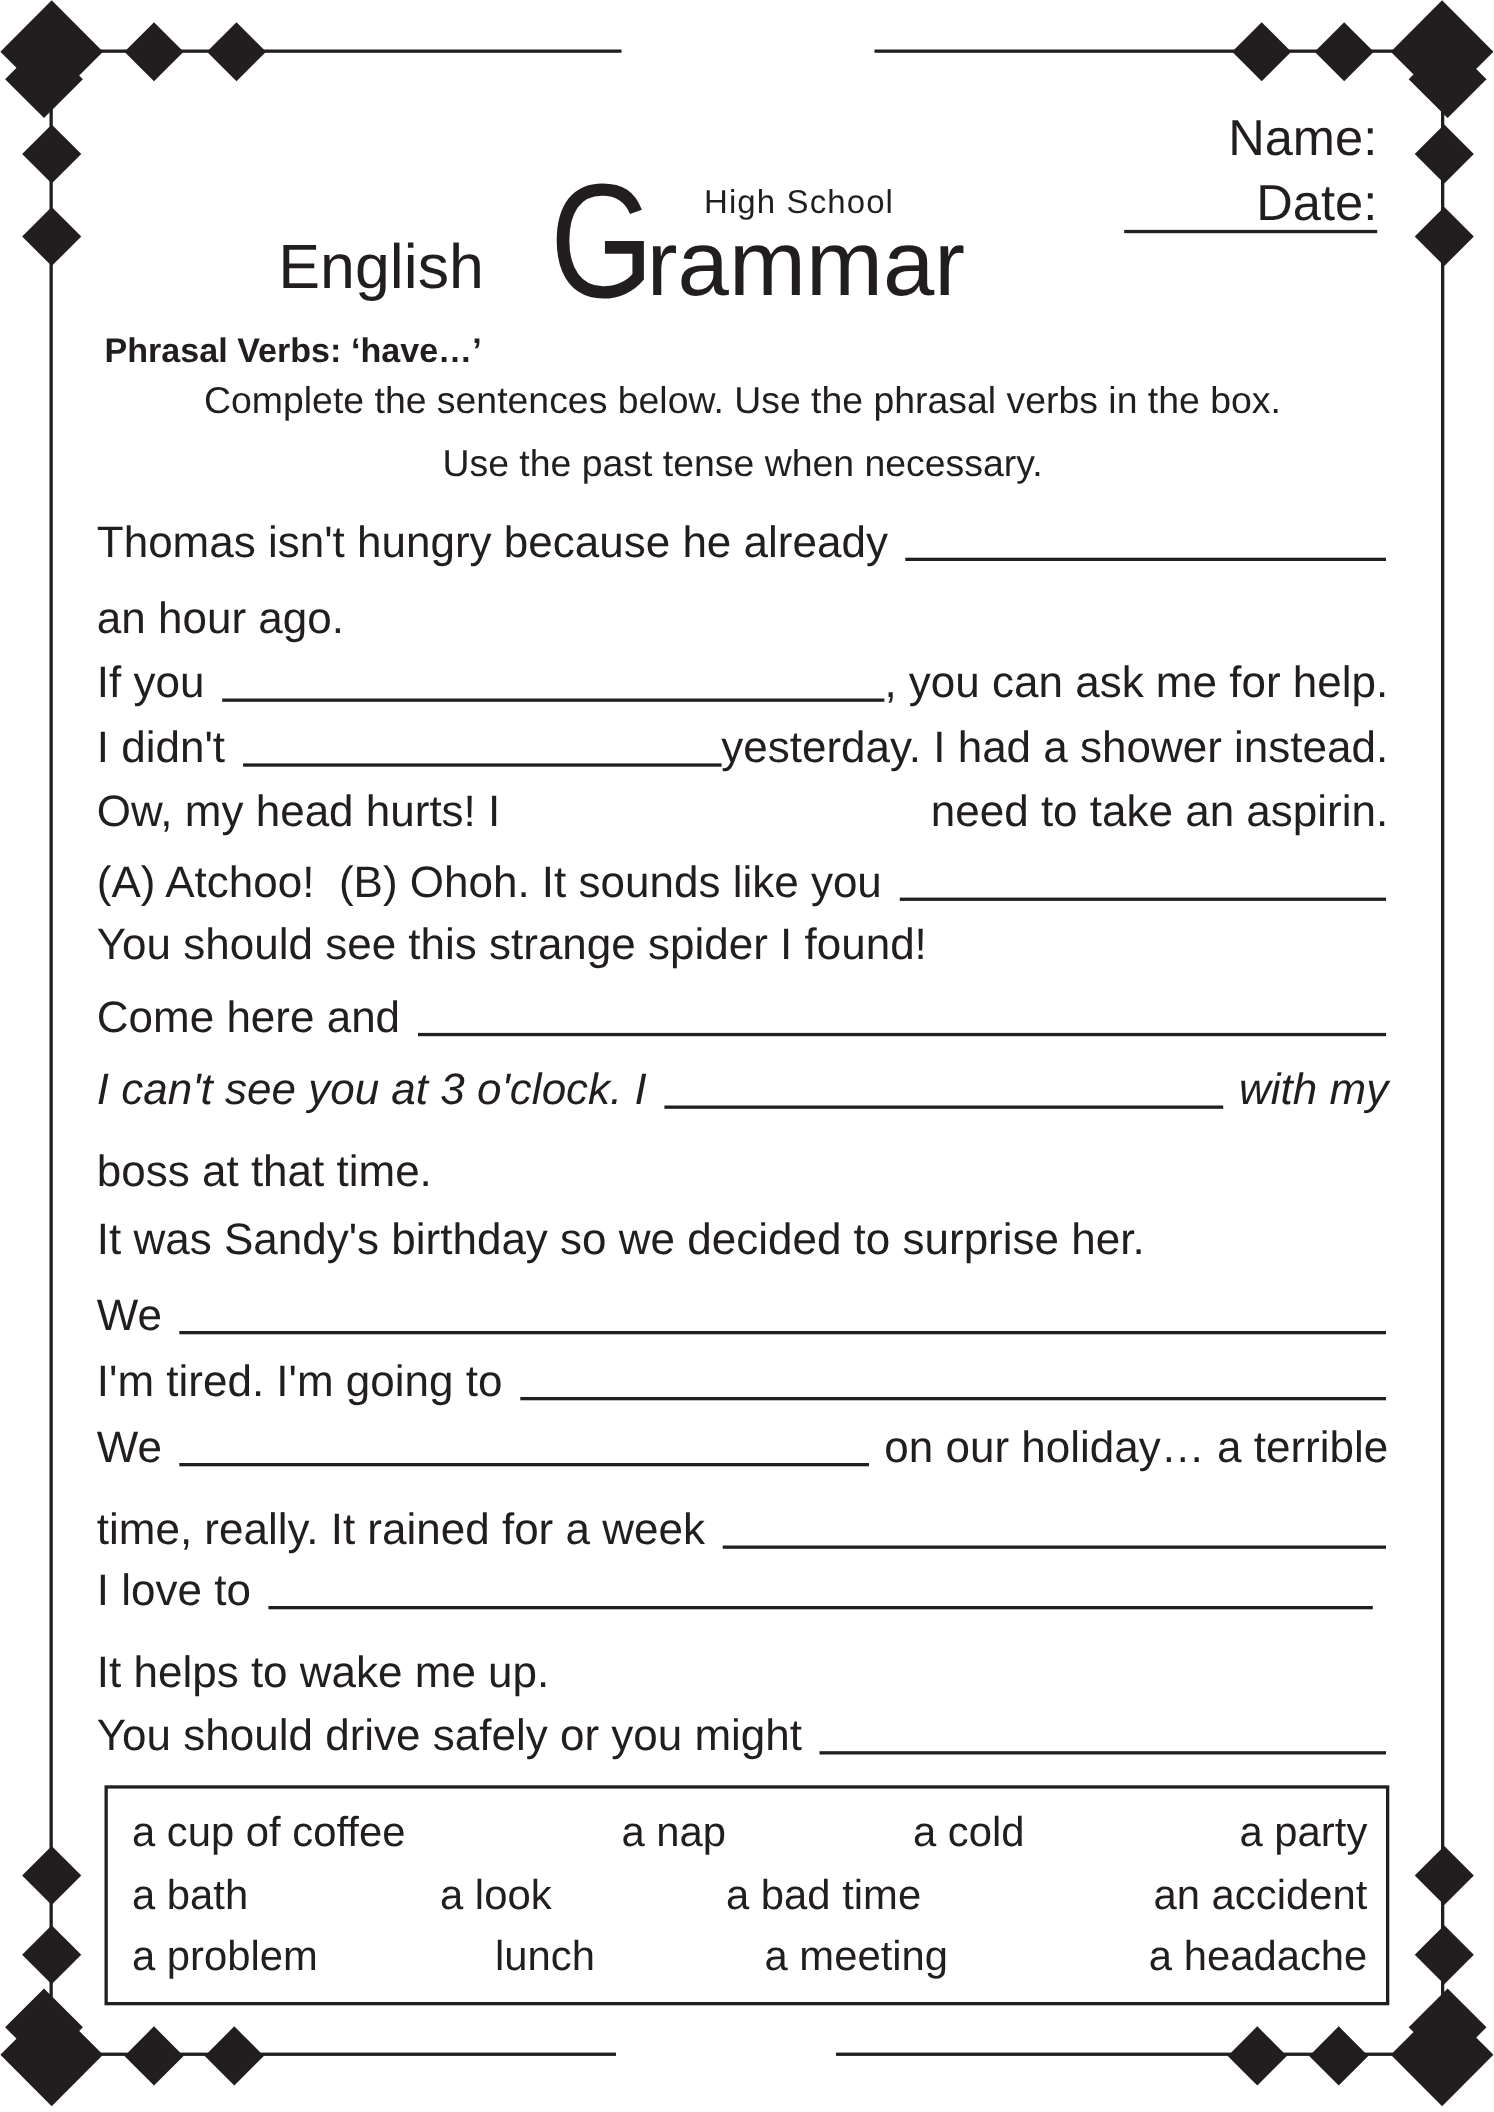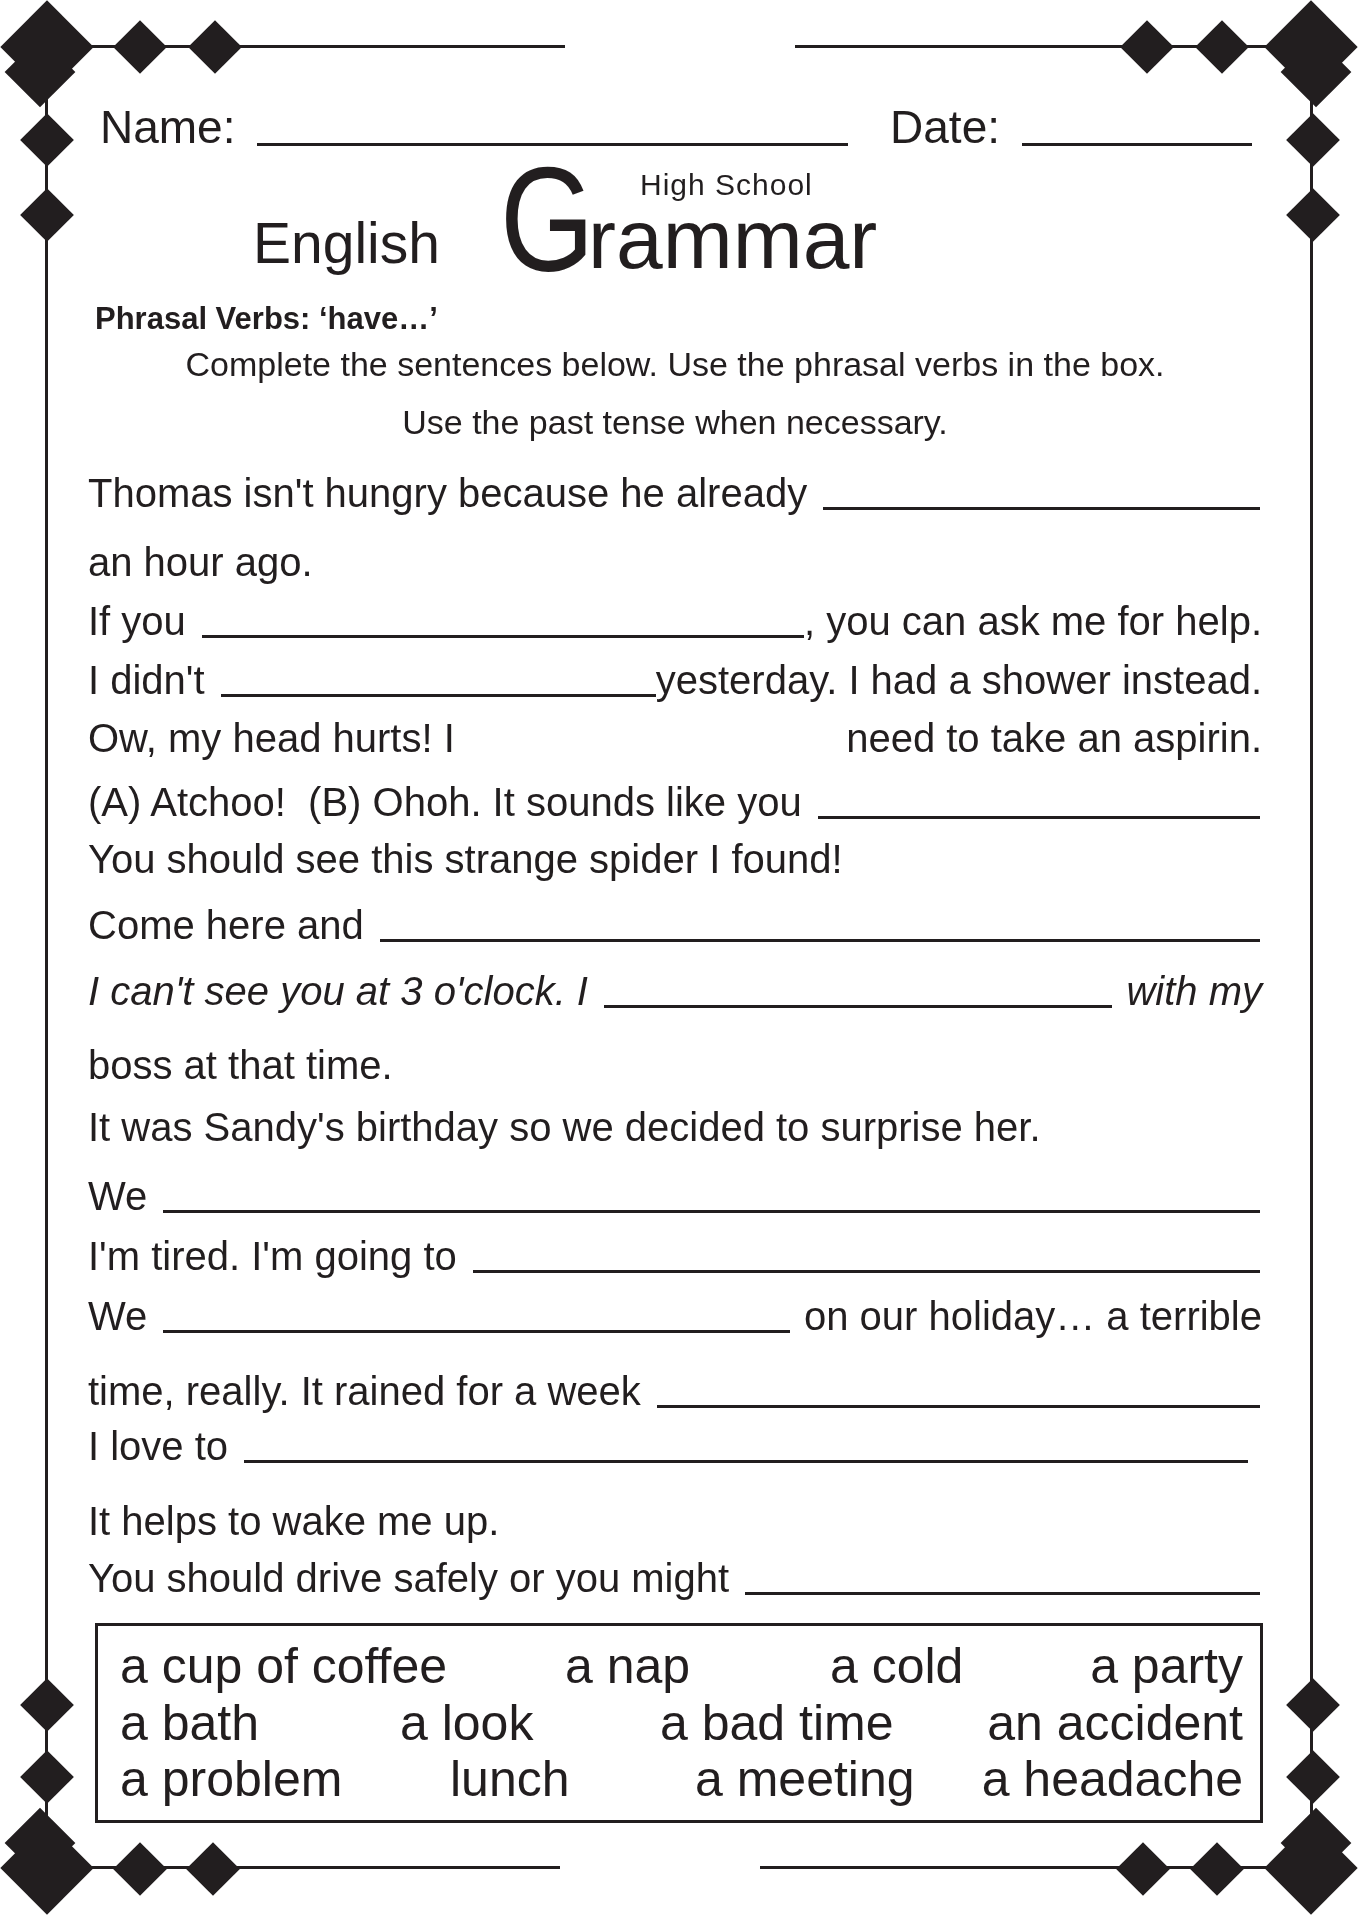--- a/index.html
+++ b/index.html
@@ -5,42 +5,42 @@
   html,body{margin:0;padding:0;background:#e8e8e8;}
   .page{position:relative;width:1358px;height:1920px;margin:0 auto;background:#ffffff;
         font-family:"Liberation Sans",sans-serif;color:#221e1f;overflow:hidden;}
   .line{position:absolute;background:#221e1f;}
   .dm{position:absolute;background:#221e1f;transform:rotate(45deg);}
   .dm.sm{width:38px;height:38px;}
   .dm.md{width:50px;height:50px;}
   .dm.lg{width:66px;height:66px;}
   
   .hdr{position:absolute;left:100px;top:100px;width:1152px;height:52px;display:flex;
-       align-items:flex-end;font-size:46px;line-height:50px;white-space:pre;}
+       align-items:flex-end;font-size:46px;line-height:50px;white-space:pre;flex-direction:column;}
   .hline{border-bottom:3px solid #221e1f;margin:0 0 6px 22px;}
   .hline.fill{flex:1;margin-right:42px;}
   .hline.fixed{width:230px;}
   
   .t-en{position:absolute;left:253px;top:215px;font-size:57px;line-height:1;}
   .t-g{position:absolute;left:500px;top:146px;font-size:148px;line-height:1;
        transform:scaleX(.82);transform-origin:left top;}
   .t-hs{position:absolute;left:628px;top:170px;font-size:30px;line-height:1;letter-spacing:1px;margin-left:12px;}
   .t-ram{position:absolute;left:588px;top:197px;font-size:84px;line-height:1;}
   .subtitle{position:absolute;left:95px;top:303px;font-size:31px;font-weight:bold;line-height:32px;}
   .instr{position:absolute;left:88px;width:1174px;text-align:center;font-size:34px;line-height:42px;}
   
   .row{position:absolute;left:88px;width:1174px;height:50px;display:flex;align-items:flex-end;
        font-size:40px;line-height:48px;white-space:pre;}
   .blank{flex:1;border-bottom:3px solid #221e1f;margin:0 2px 7px 16px;}
   .blank.mid{margin-right:0;}
   .blank.sp{margin-right:14px;}
   .gap{flex:1;}
   
   .bank{position:absolute;left:95px;top:1623px;width:1162px;height:194px;border:3px solid #221e1f;}
-  .wb{position:absolute;font-size:50px;line-height:42px;white-space:pre;}
+  .wb{position:absolute;font-size:38px;line-height:42px;white-space:pre;}
 </style>
 </head>
 <body>
 
 <div class="page">
 
   <div class="line" style="left:47px;top:45px;width:518px;height:3px;"></div>
   <div class="line" style="left:795px;top:45px;width:516px;height:3px;"></div>
   <div class="line" style="left:47px;top:1866px;width:513px;height:3px;"></div>
   <div class="line" style="left:760px;top:1866px;width:551px;height:3px;"></div>

